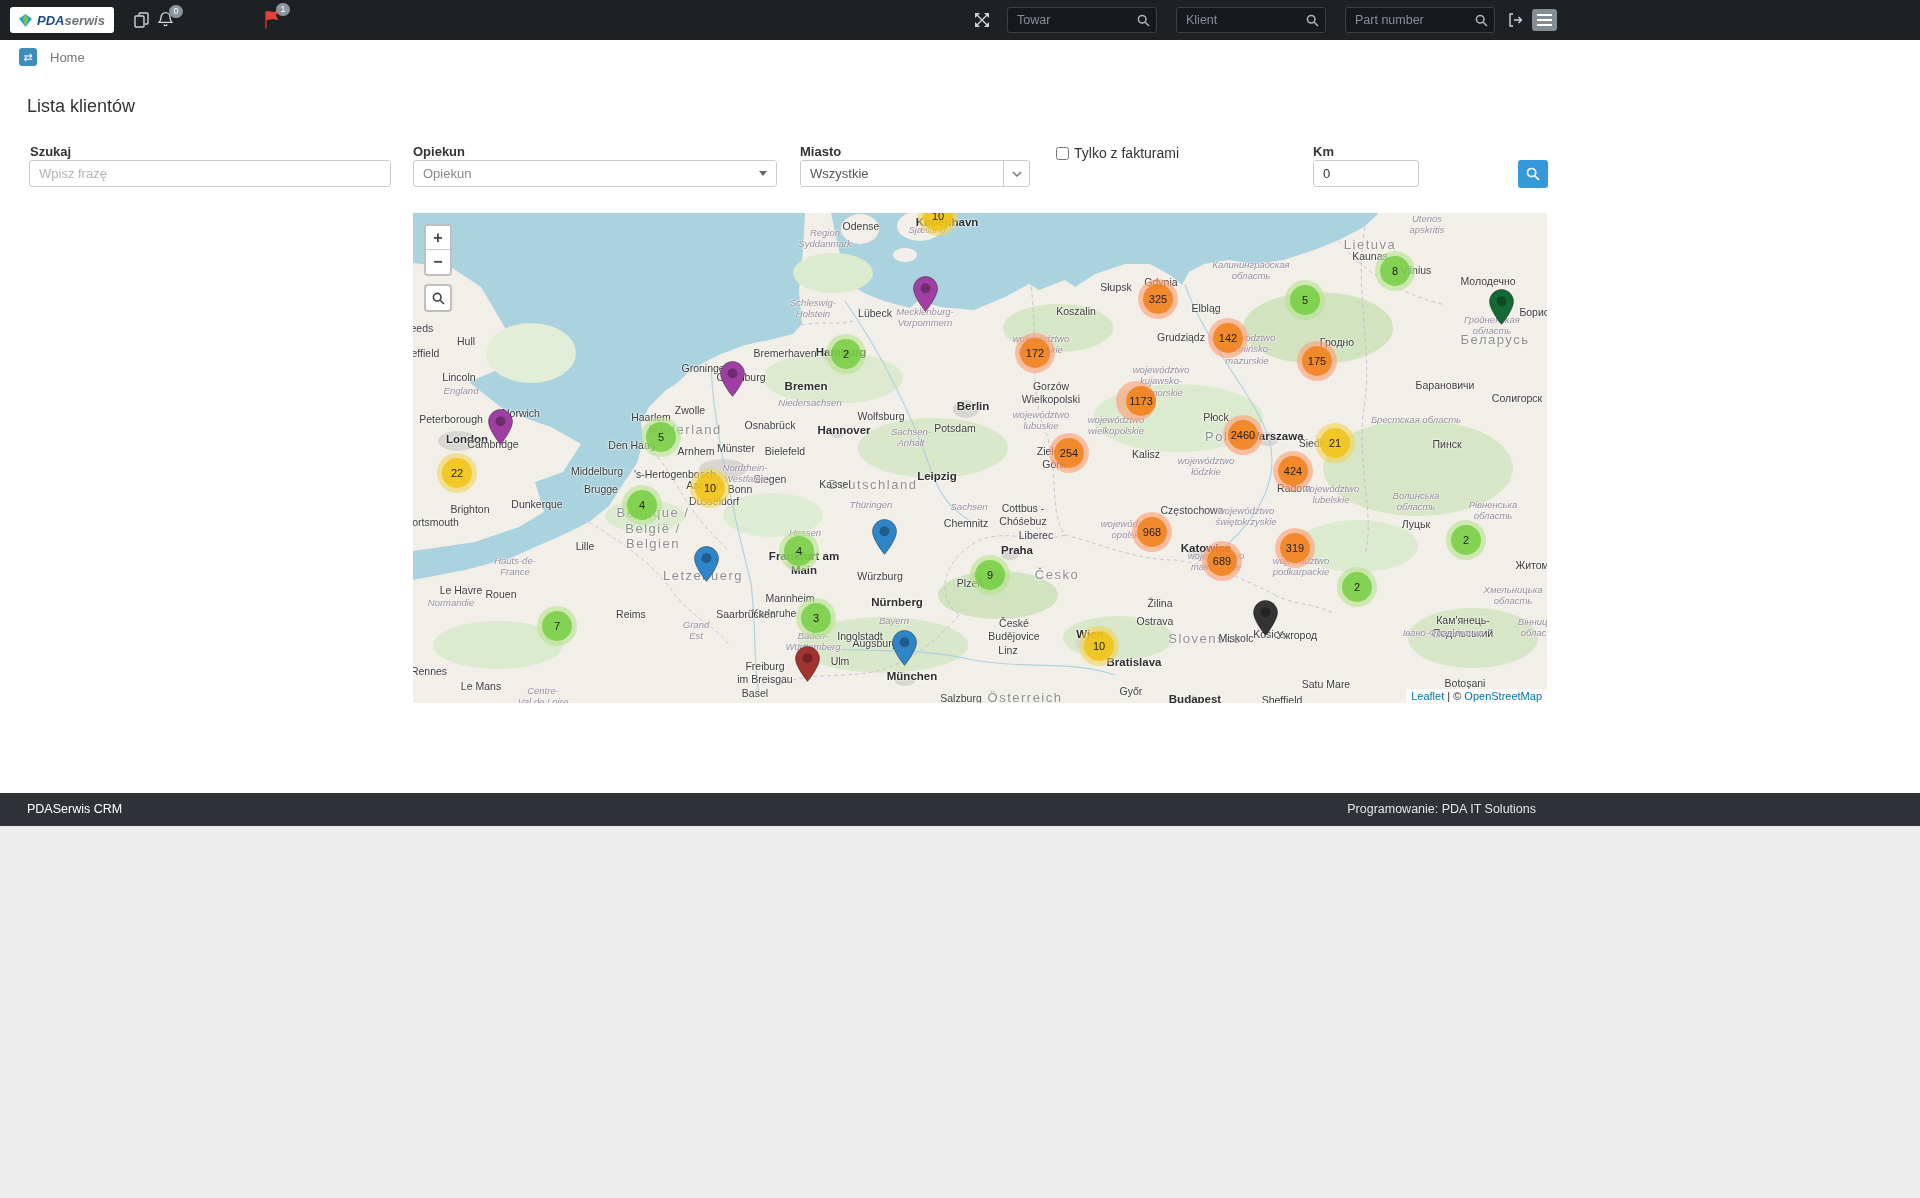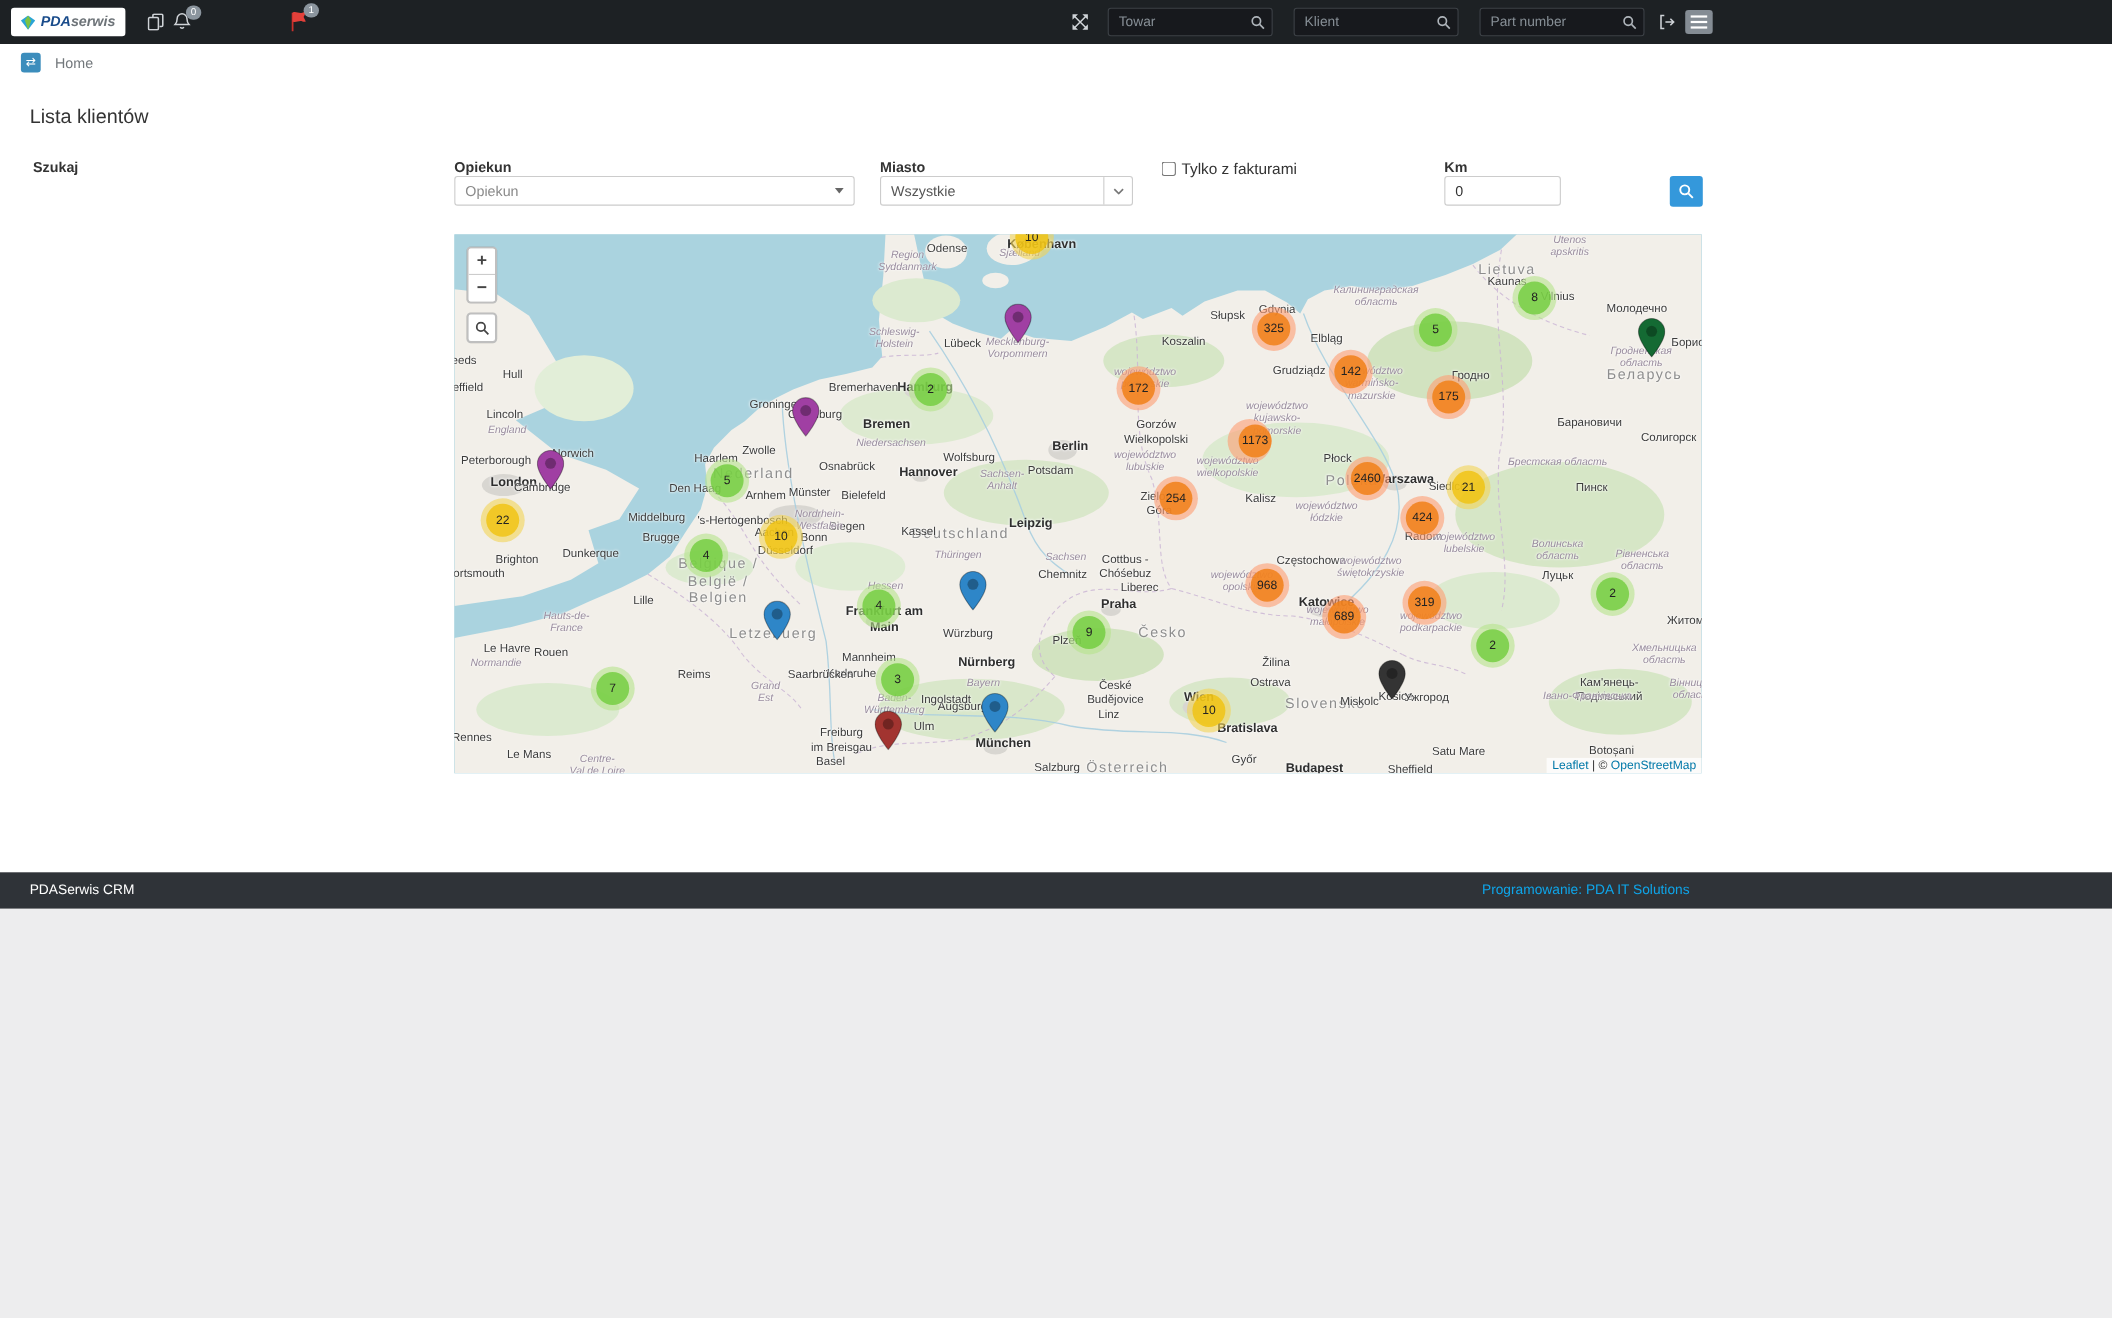--- a/index.html
+++ b/index.html
@@ -75,21 +75,21 @@
   .zoomctl button:first-child { border-bottom:1px solid #ccc; }
   .mapsearch { position:absolute; left:11px; top:71px; width:28px; height:28px; border:2px solid rgba(0,0,0,.25);
              border-radius:4px; background:#fff; z-index:5; display:flex; align-items:center; justify-content:center; cursor:pointer; }
   .attrib { position:absolute; right:0; bottom:0; background:rgba(255,255,255,.75); padding:1px 5px;
              font-size:11px; color:#333; z-index:6; }
   .attrib a { color:#0078A8; text-decoration:none; cursor:pointer; }
 
   
   .footer { position:absolute; left:0; top:793px; width:1920px; height:33px; background:#2f3338; z-index:10; }
   .footer .fl { position:absolute; left:27px; top:0; line-height:33px; font-size:12.5px; color:#fff; }
-  .footer .fr { position:absolute; right:384px; top:0; line-height:33px; font-size:12.5px; color:#0ea5e9; }
+  .footer .fr { position:absolute; right:384px; top:0; line-height:33px; font-size:12.5px; color:#e5e5e5; }
   .below { position:absolute; left:0; top:826px; width:1920px; height:372px; background:#ededee; }
 </style>
 </head>
 <body>
 
 <div class="page">
 
   <nav class="navbar">
     <div class="logo">
       <svg class="gem" viewBox="0 0 14 14">
@@ -167,20 +167,21 @@
         <i></i>
     </button>
   </nav>
 
   <button class="refresh-btn"><span>⇄</span></button>
   <span class="home-lbl">Home</span>
 
   <h1 class="title">Lista klientów</h1>
 
   <label class="f-label" style="left:30px;">Szukaj</label>
+  <input class="f-input" style="left: 29px; width: 362px;" type="text" placeholder="Wpisz frazę">
 
   <label class="f-label" style="left:413px;">Opiekun</label>
   <div class="selbox" style="left:413px; width:364px;">
     <span class="stext" style="color:#8a8a8a;">Opiekun</span>
     <span class="caret-tri"></span>
   </div>
 
   <label class="f-label" style="left:800px;">Miasto</label>
   <div class="selbox" style="left:800px; width:230px;">
     <span class="stext" style="color:#555;">Wszystkie</span>

